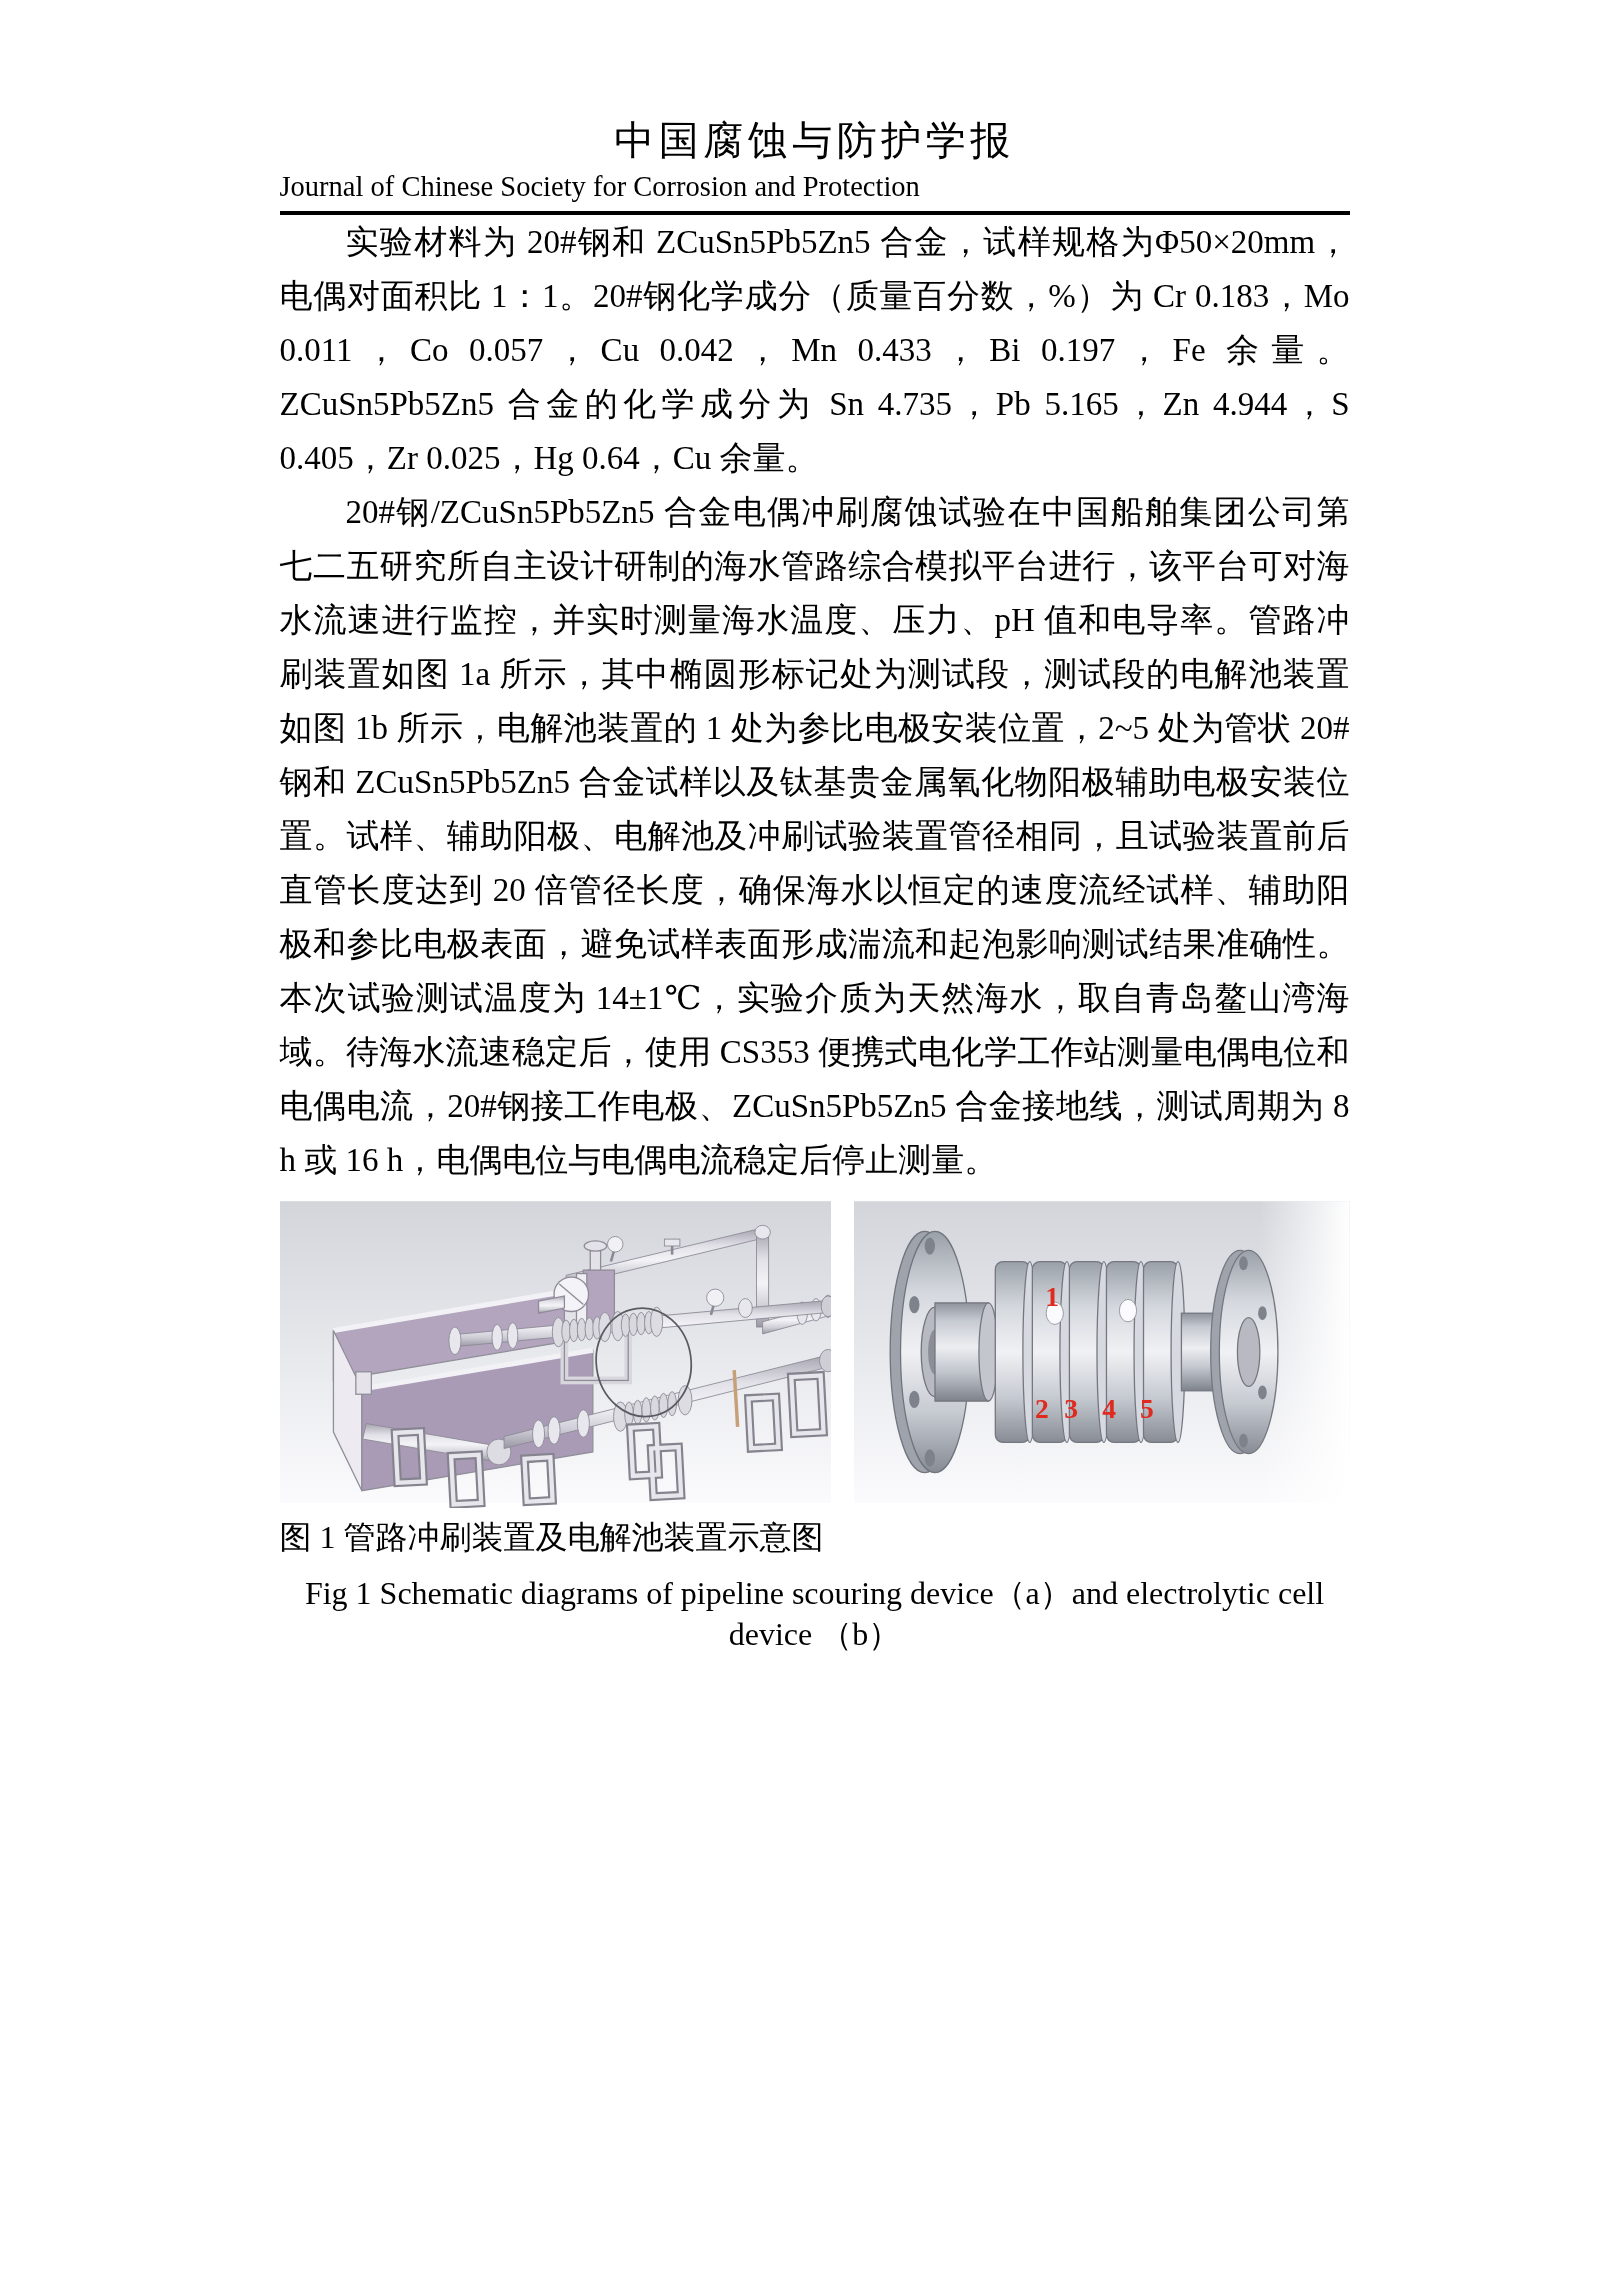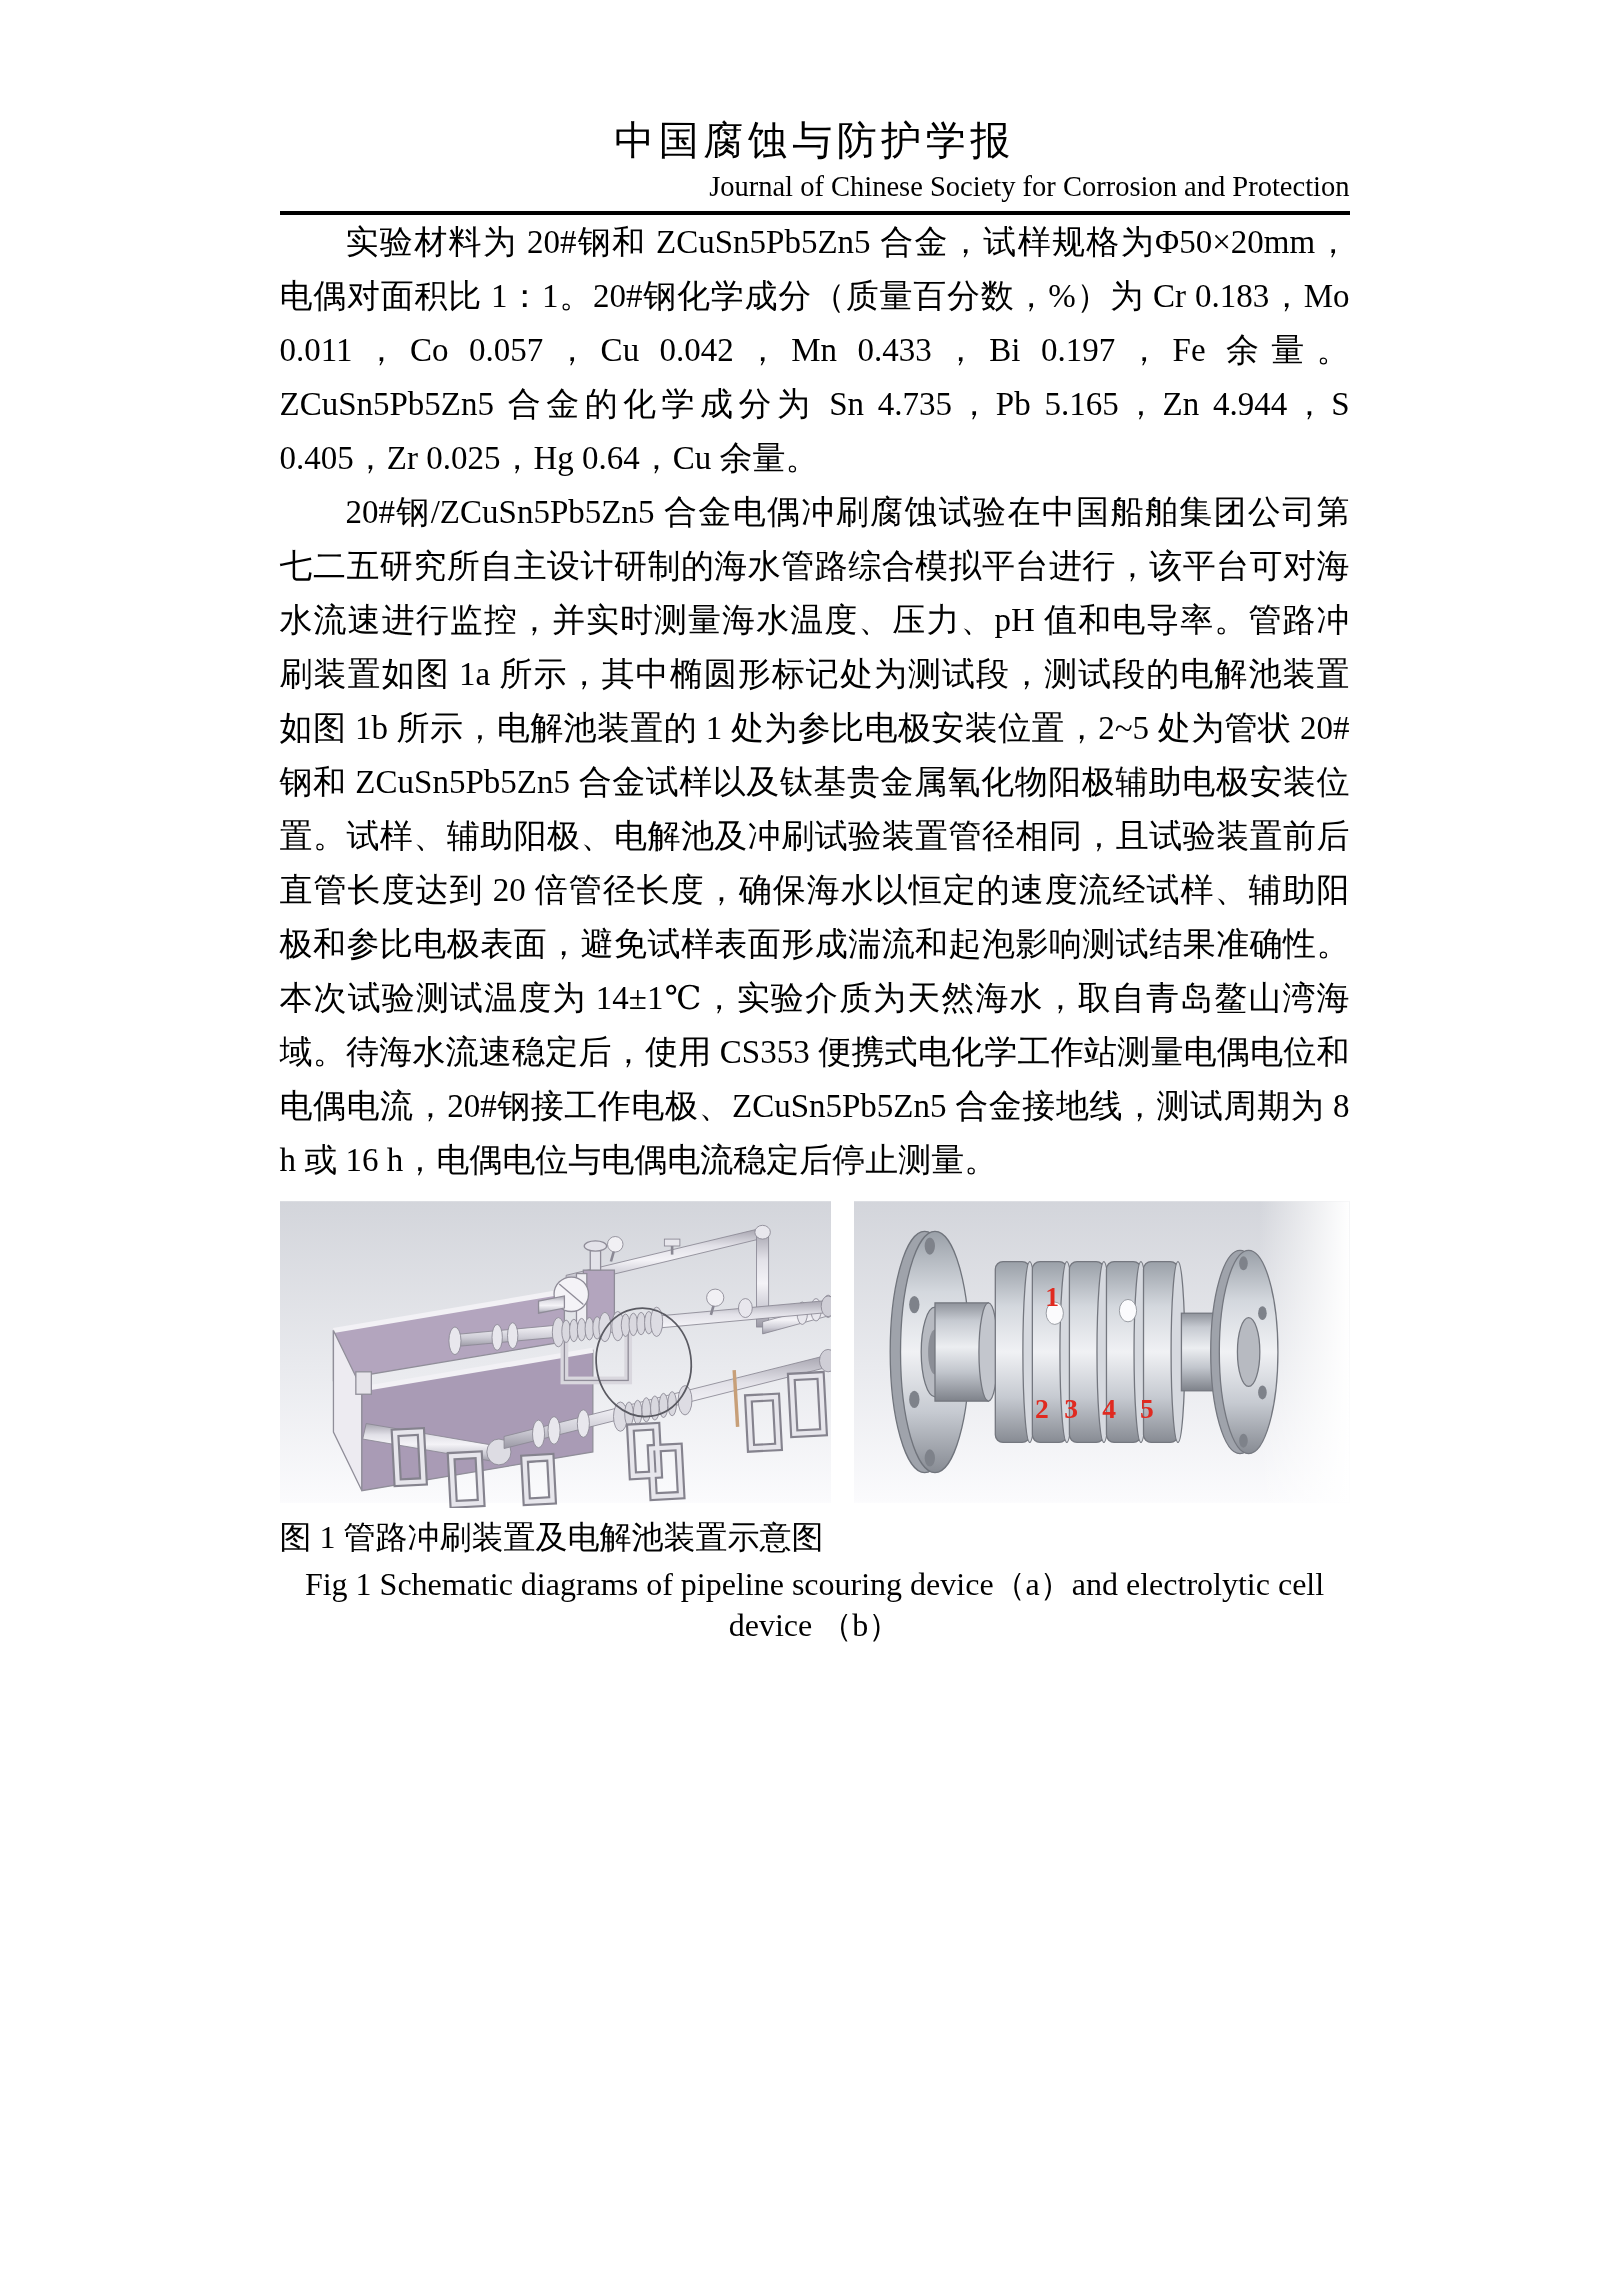--- a/index.html
+++ b/index.html
@@ -14,21 +14,21 @@
     font-family: "Liberation Serif", "DejaVu Serif", serif;
   }
   .journal-title-zh {
     text-align: center;
     font-size: 40px;
     line-height: 46px;
     letter-spacing: 4.5px;
     font-weight: 400;
   }
   .journal-title-en {
-    text-align: right;
+    text-align: left;
     font-size: 28.5px;
     line-height: 36px;
     margin-top: 5.3px;
   }
   .header-rule {
     border: none;
     border-top: 4.5px solid #000000;
     margin: 5.3px 0 0 0;
   }
   .section-heading {
@@ -56,21 +56,21 @@
   .fig-caption-zh {
     text-align: left;
     font-size: 32px;
     line-height: 41px;
     margin-top: 9px;
   }
   .fig-caption-en {
     text-align: center;
     font-size: 32px;
     line-height: 41px;
-    margin-top: 6px;
+    margin-top: 15px;
   }
   .para3 { margin-top: 7.1px !important; }
   .red-label {
     font-family: "Liberation Serif", "DejaVu Serif", serif;
     font-weight: 700;
     font-size: 32px;
   }
 </style>
 </head>
 <body>

